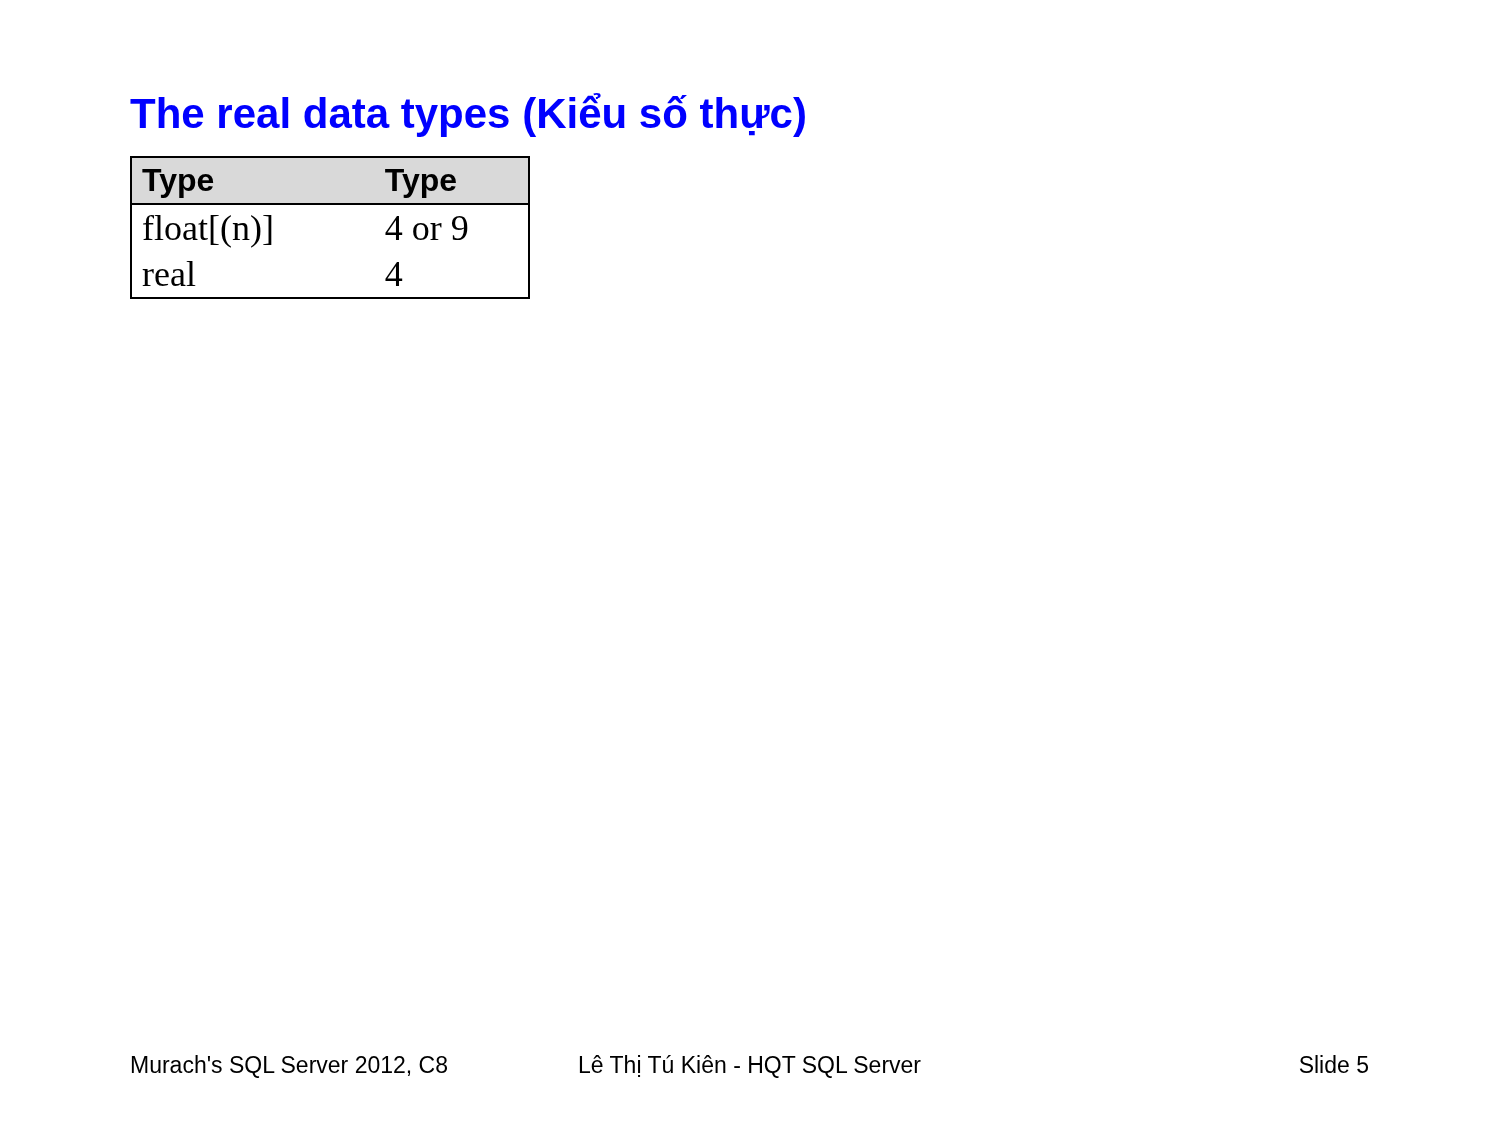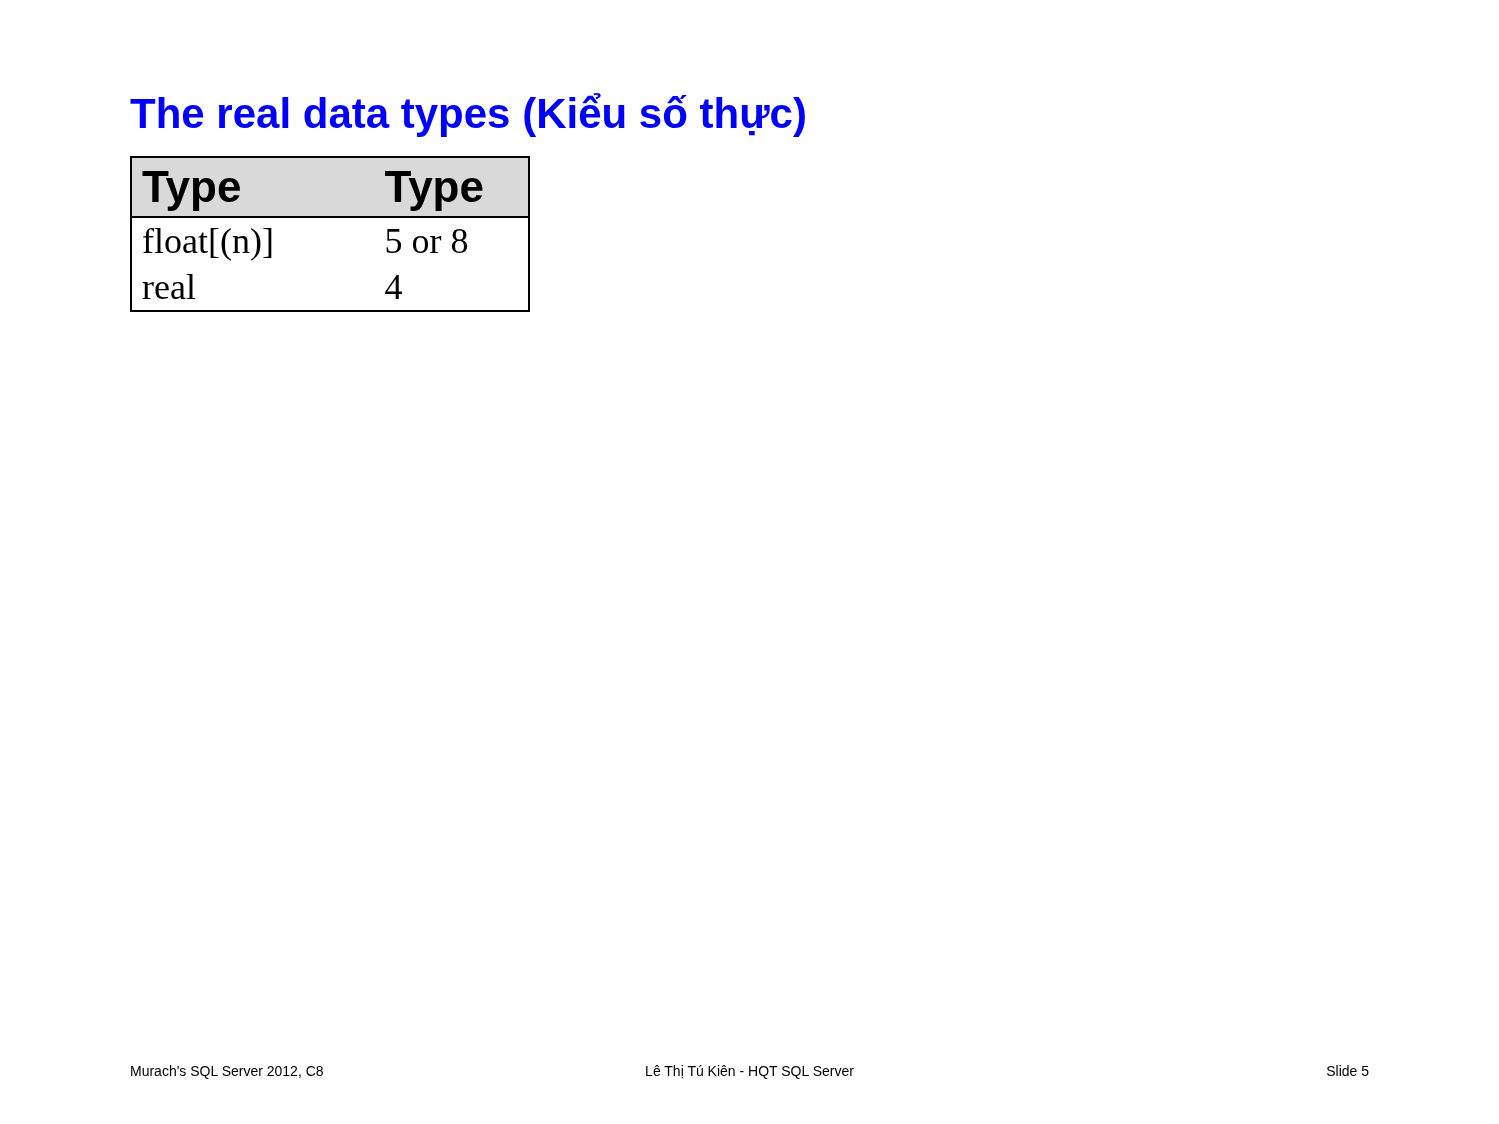--- a/index.html
+++ b/index.html
@@ -28,21 +28,21 @@
       font-family: Arial, Helvetica, sans-serif;
     }
     .data-table {
       border-collapse: collapse;
       border: 2px solid #000;
       width: 400px;
     }
     .data-table th {
       background: #d9d9d9;
       text-align: left;
-      font-size: 44px;
+      font-size: 32px;
       font-weight: bold;
       padding: 4px 10px;
       border-bottom: 2px solid #000;
       font-family: Arial, Helvetica, sans-serif;
     }
     .data-table td {
       font-size: 36px;
       padding: 2px 10px;
       font-family: "Times New Roman", Times, serif;
     }
@@ -53,21 +53,21 @@
       width: 155px;
     }
     .footer {
       position: absolute;
       bottom: 45px;
       left: 0;
       width: 100%;
       padding: 0 130px;
       display: flex;
       justify-content: space-between;
-      font-size: 14px;
+      font-size: 23px;
       font-family: Arial, Helvetica, sans-serif;
       color: #000;
     }
     .footer-left {
       text-align: left;
     }
     .footer-center {
       text-align: left;
       position: absolute;
       left: 50%;
@@ -86,21 +86,21 @@
   <table class="data-table">
     <thead>
       <tr>
         <th class="col-type">Type</th>
         <th class="col-bytes">Type</th>
       </tr>
     </thead>
     <tbody>
       <tr>
         <td>float[(n)]</td>
-        <td>5 or 8</td>
+        <td>4 or 9</td>
       </tr>
       <tr>
         <td>real</td>
         <td>4</td>
       </tr>
     </tbody>
   </table>
 
   <div class="footer">
     <span class="footer-left">Murach's SQL Server 2012, C8</span>

